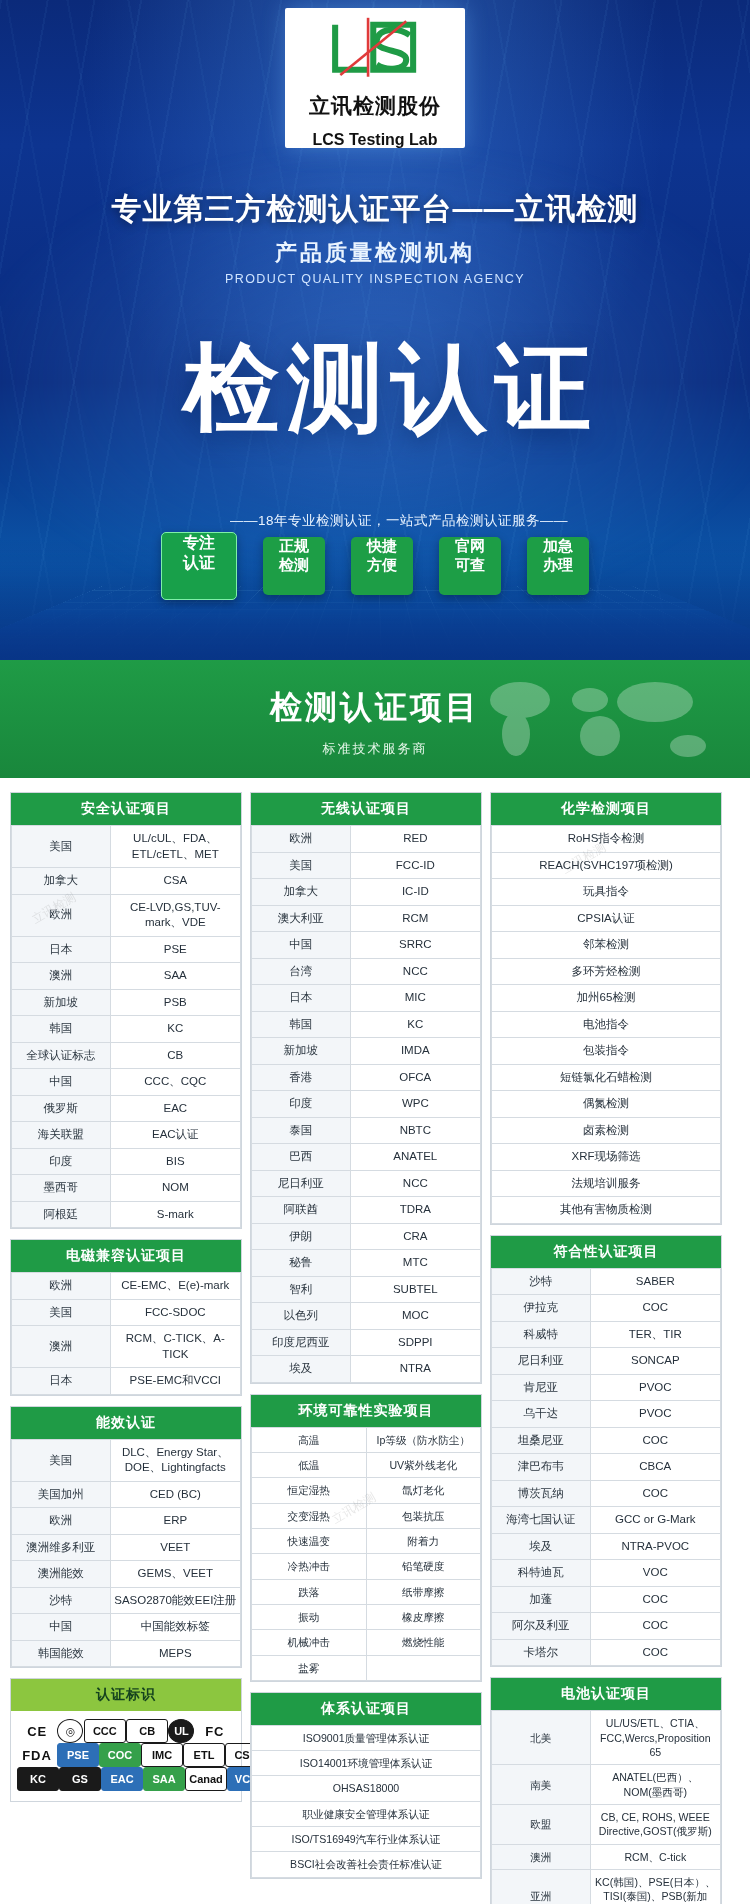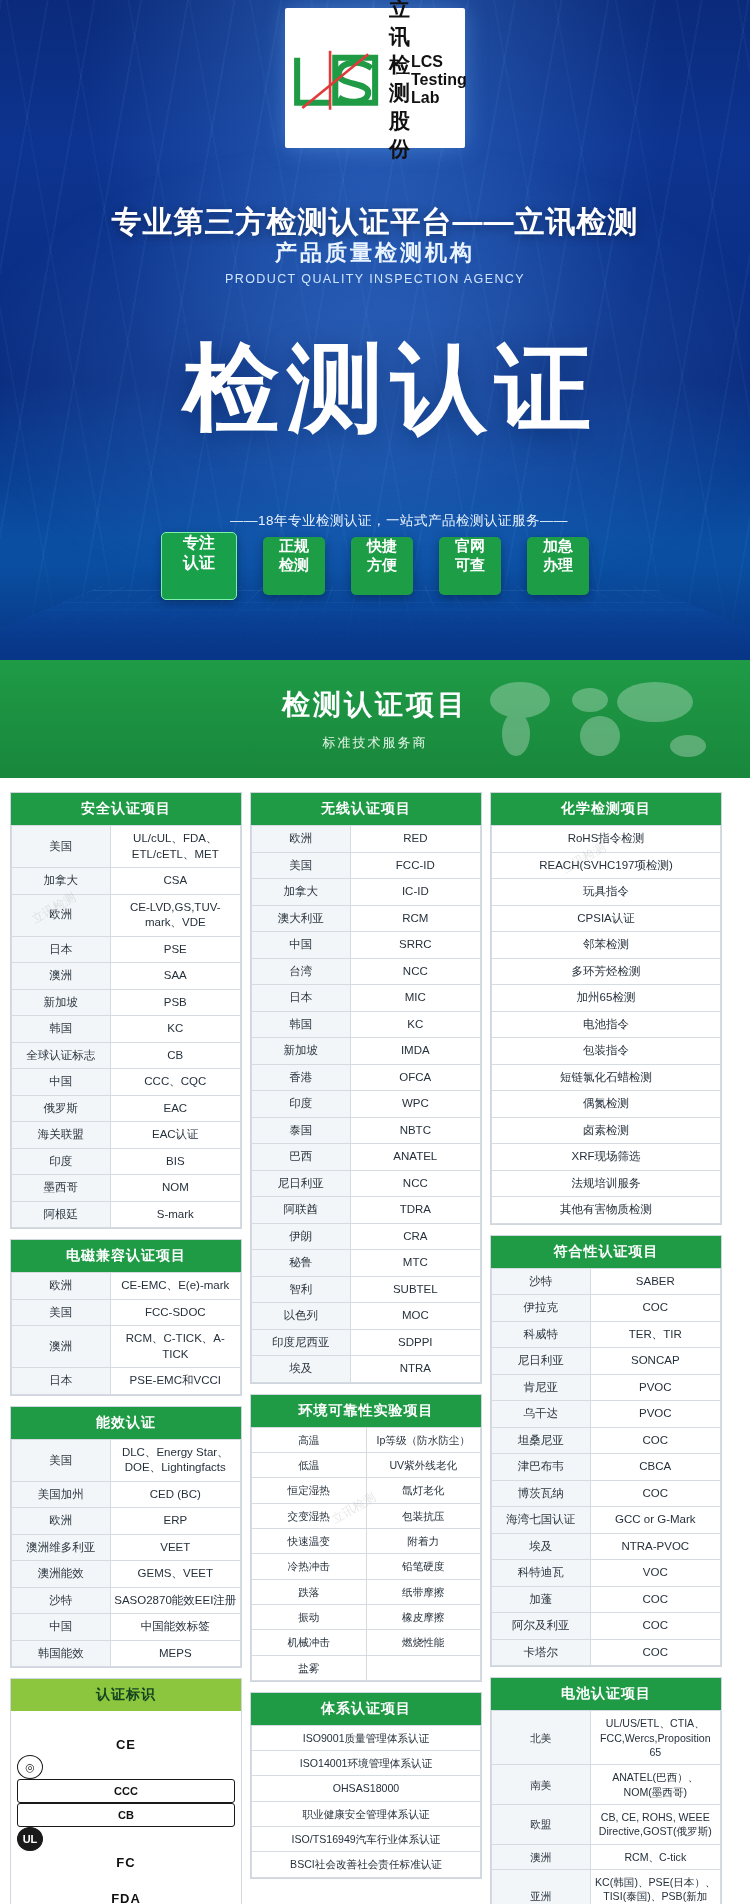--- a/index.html
+++ b/index.html
@@ -44,29 +44,30 @@
     transform-origin:bottom center;
   }
   .floor2{
     position:absolute;left:0;bottom:0;width:100%;height:120px;
     background:linear-gradient(180deg, rgba(10,60,150,0) 0%, rgba(8,50,130,.85) 100%);
   }
 
   .logo-box{
     position:absolute;left:50%;top:8px;transform:translateX(-50%);
     width:180px;height:140px;background:#fff;border-radius:2px;
-    display:flex;flex-direction:row;align-items:center;justify-content:flex-start;
+    display:flex;flex-direction:column;align-items:center;justify-content:flex-start;
     box-shadow:0 0 22px rgba(120,190,255,.35);
+    gap:8px;
   }
   .logo-mark{width:104px;height:66px;margin-top:8px;position:relative;}
   .logo-cn{font-size:21px;font-weight:bold;color:#111;letter-spacing:1px;margin-top:2px;}
   .logo-en{font-size:16px;font-weight:bold;color:#111;margin-top:3px;}
 
   .hero-title{
-    position:absolute;top:202px;left:0;width:100%;text-align:center;
+    position:absolute;top:189px;left:0;width:100%;text-align:center;
     font-size:30px;font-weight:bold;color:#fff;letter-spacing:1px;
     text-shadow:0 2px 10px rgba(0,0,0,.45);
   }
   .hero-sub{
     position:absolute;top:238px;left:0;width:100%;text-align:center;
     font-size:22px;font-weight:bold;color:#eaf4ff;letter-spacing:3px;
   }
   .hero-sub-en{
     position:absolute;top:272px;left:0;width:100%;text-align:center;
     font-size:12.5px;color:#cfe4ff;letter-spacing:1.4px;
@@ -97,21 +98,21 @@
   
   .banner{
     position:relative;height:118px;overflow:hidden;
     background:linear-gradient(180deg,#1f9b46 0%,#19873c 100%);
   }
   .banner .map{
     position:absolute;right:0;top:0;width:300px;height:118px;opacity:.28;
   }
   .banner-title{
     position:relative;text-align:center;padding-top:26px;
-    font-size:28px;font-weight:bold;color:#fff;letter-spacing:3px;
+    font-size:32px;font-weight:bold;color:#fff;letter-spacing:3px;
   }
   .banner-sub{
     position:relative;text-align:center;margin-top:10px;
     font-size:13px;color:#e4f6e8;letter-spacing:2px;
   }
 
   
   .content{padding:14px 10px 16px 10px;display:flex;gap:8px;align-items:flex-start;}
   .col{width:232px;display:flex;flex-direction:column;gap:10px;}
   .block{border:1px solid #cfd6dd;background:#fff;}
@@ -125,21 +126,21 @@
     border:1px solid #d5dbe1;
     font-size:11.5px;color:#26313c;
     padding:5px 3px;text-align:center;line-height:1.35;word-break:break-word;
   }
   td.k{width:40%;background:#f3f6f9;color:#2b3640;}
   td.full{width:100%;}
   .tiny td{font-size:10.6px;}
 
   
   .marks{padding:8px 6px 10px 6px;background:#fff;}
-  .mark-row{display:flex;justify-content:space-around;margin:14px 0;flex-direction:column;}
+  .mark-row{display:flex;justify-content:space-around;align-items:center;margin:0 0;}
   .mk{
     height:22px;min-width:30px;padding:0 5px;border:1.6px solid #1a1a1a;border-radius:3px;
     display:flex;align-items:center;justify-content:center;
     font-size:11px;font-weight:bold;color:#111;
   }
   .mk.round{border-radius:50%;width:24px;min-width:24px;padding:0;}
   .mk.plain{border:none;font-size:13px;font-weight:bold;letter-spacing:1px;}
   .mk.blue{background:#2d6fb7;color:#fff;border-color:#2d6fb7;}
   .mk.grn{background:#35a04a;color:#fff;border-color:#35a04a;}
   .mk.dark{background:#1a1a1a;color:#fff;}

